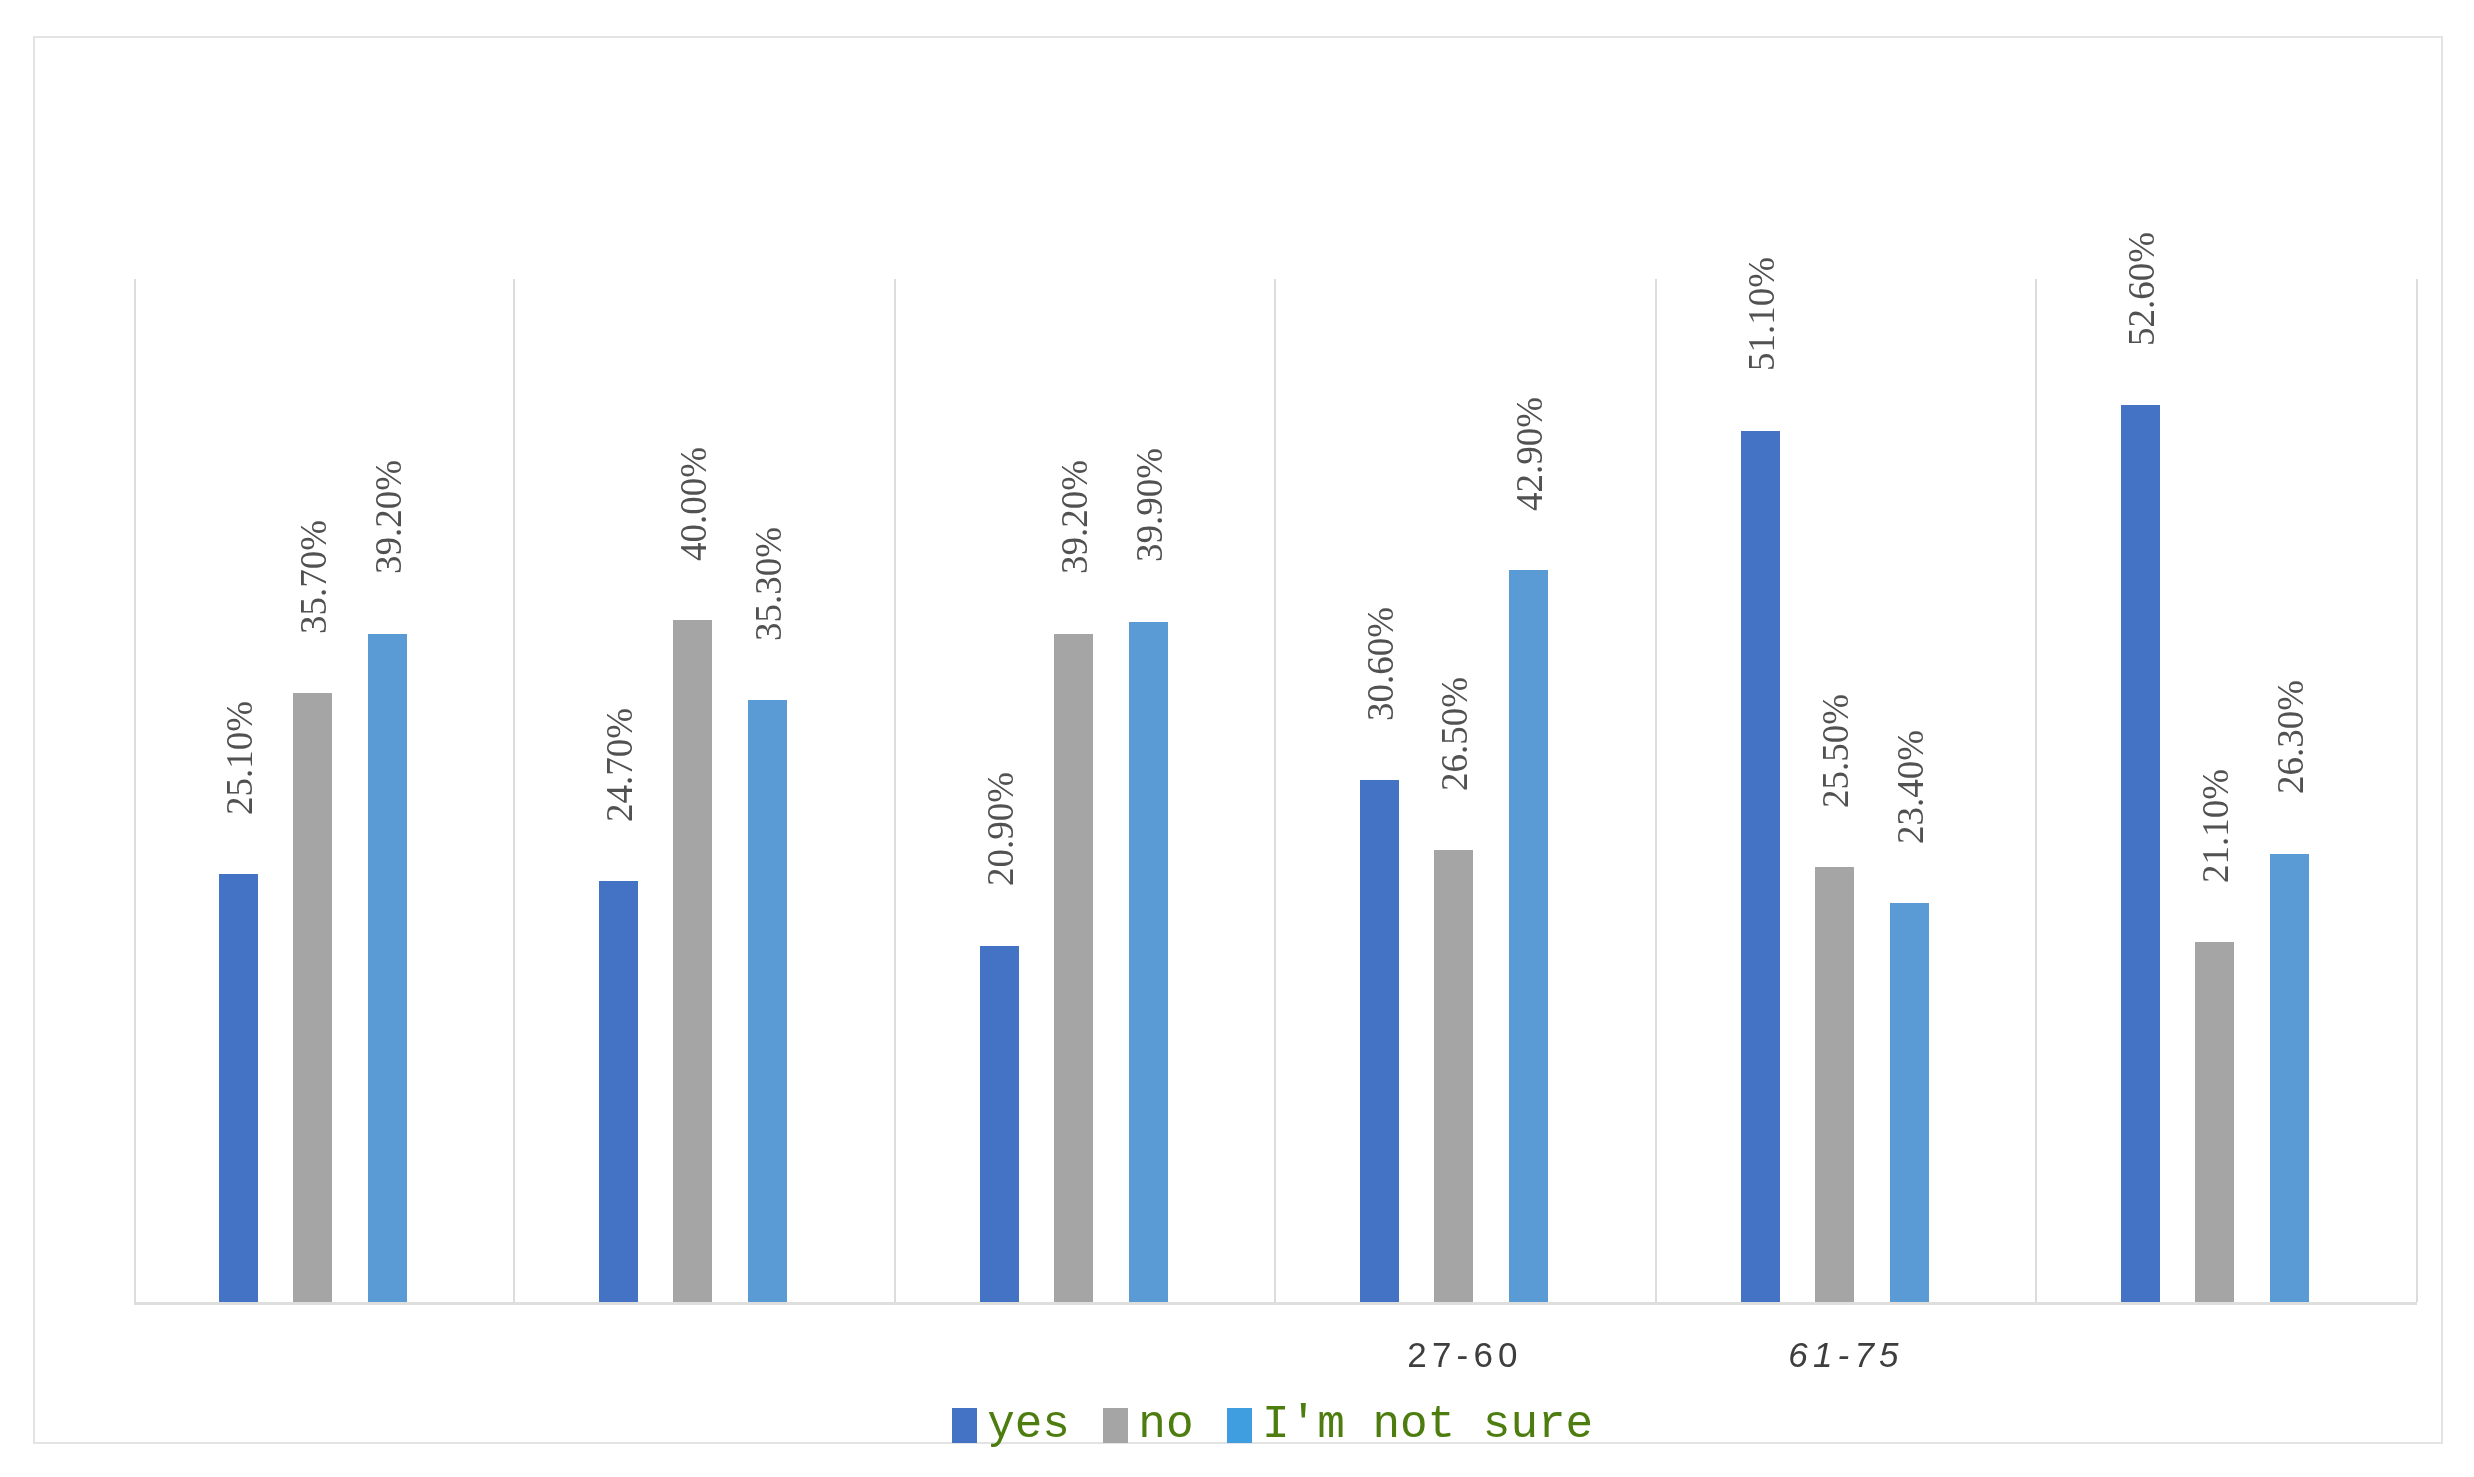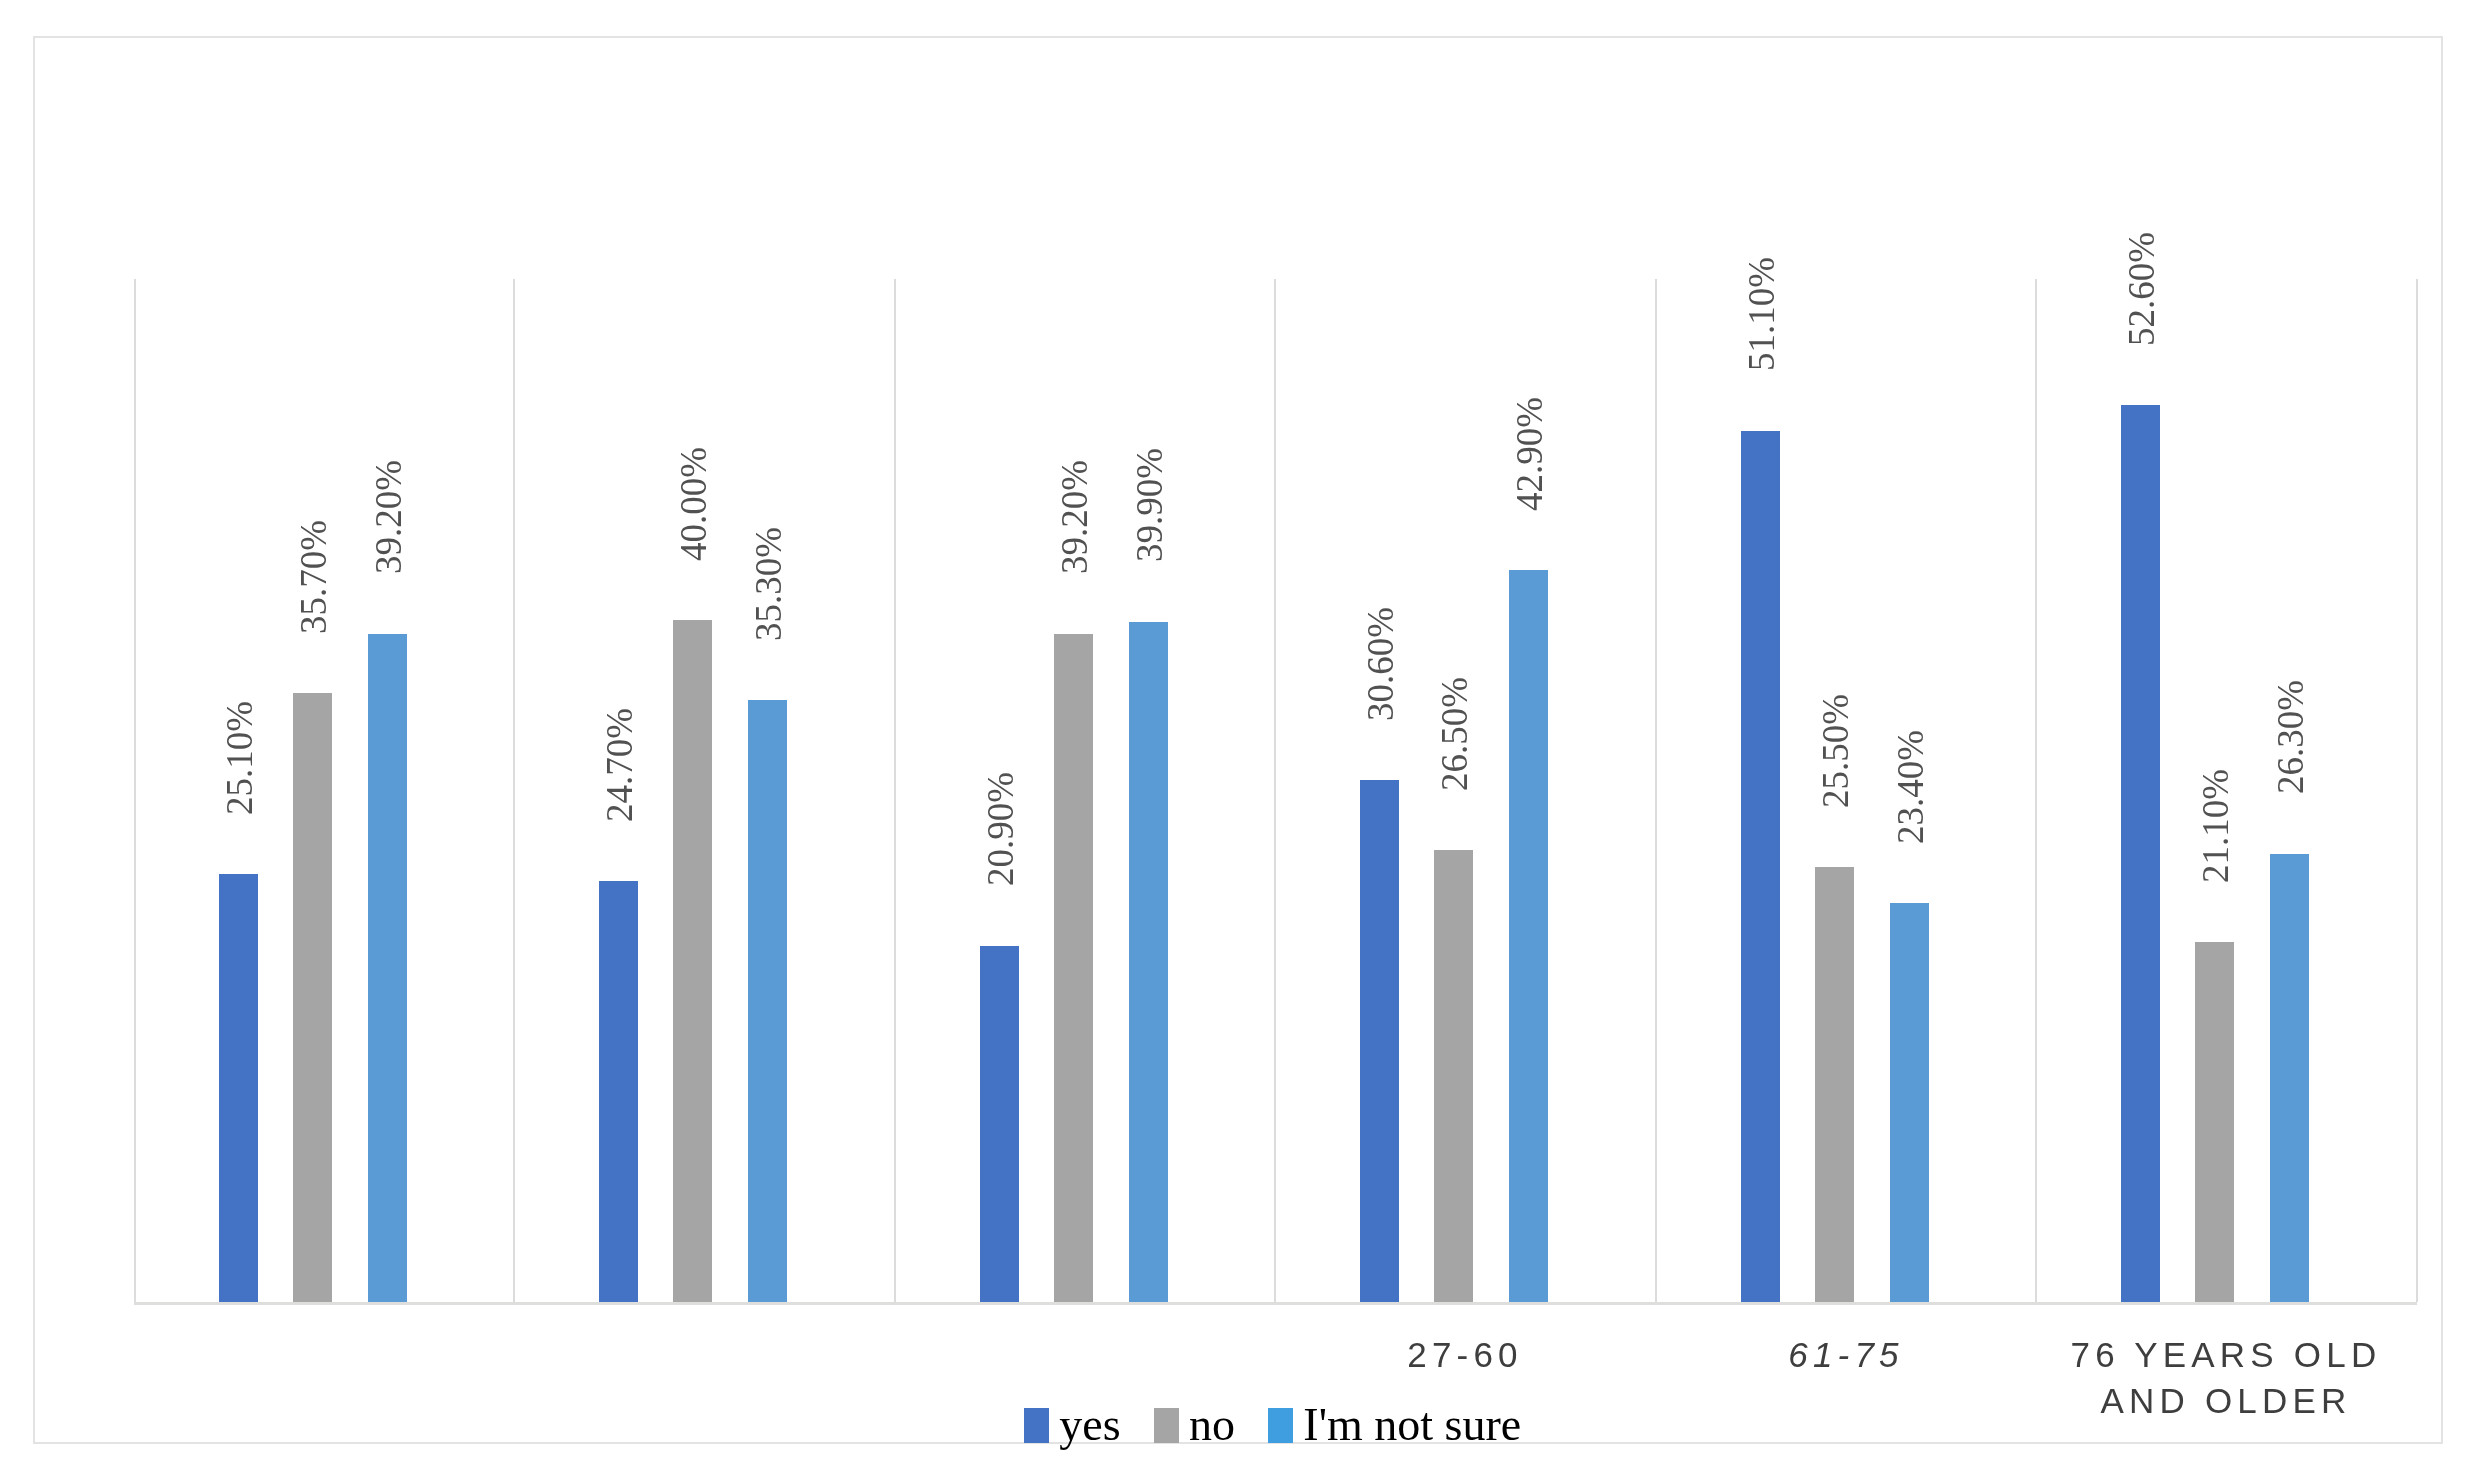--- a/index.html
+++ b/index.html
@@ -123,23 +123,23 @@
   }
   .legend-swatch {
     width: 25px;
     height: 35px;
     display: inline-block;
   }
   .legend-swatch.s0 { background: #4472c4; }
   .legend-swatch.s1 { background: #a5a5a5; }
   .legend-swatch.s2 { background: #3f9ee0; }
   .legend-text {
-    font-family: Liberation Serif, serif;
+    font-family: Liberation Mono, monospace;
     font-size: 46px;
-    color: #000000;
+    color: #4d7c0f;
     line-height: 46px;
   }
 </style>
 </head>
 <body>
 
 <div id="figure">
   <div id="frame" style="border-color: rgb(227, 227, 227);">
 
     <div id="plot">
@@ -237,24 +237,20 @@
       </div>
     <div id="baseline" style="background: rgb(222, 222, 220);"></div>
 
     <div id="xlabels">
         <div class="xlabel" style="left: 1141px; width: 380px;">
           <div>27-60</div>
         </div>
         <div class="xlabel" style="left: 1522px; width: 380px; font-style: italic;">
           <div>61-75</div>
         </div>
-        <div class="xlabel" style="left: 1902px; width: 380px;">
-          <div>76 YEARS OLD</div>
-          <div>AND OLDER</div>
-        </div>
       </div>
 
     <div id="legend">
         <div class="legend-item">
           <span class="legend-swatch s0" style="background: rgb(68, 114, 196);"></span>
           <span class="legend-text">yes</span>
         </div>
         <div class="legend-item">
           <span class="legend-swatch s1" style="background: rgb(165, 165, 165);"></span>
           <span class="legend-text">no</span>

